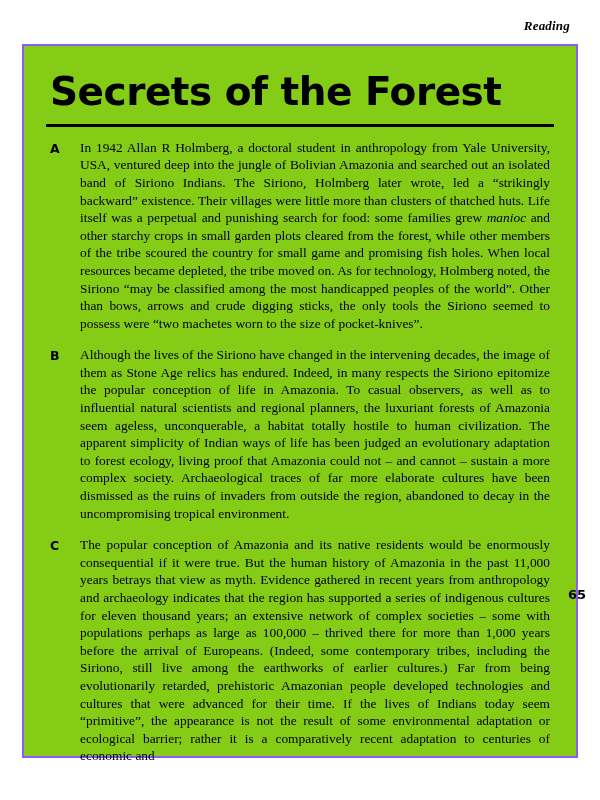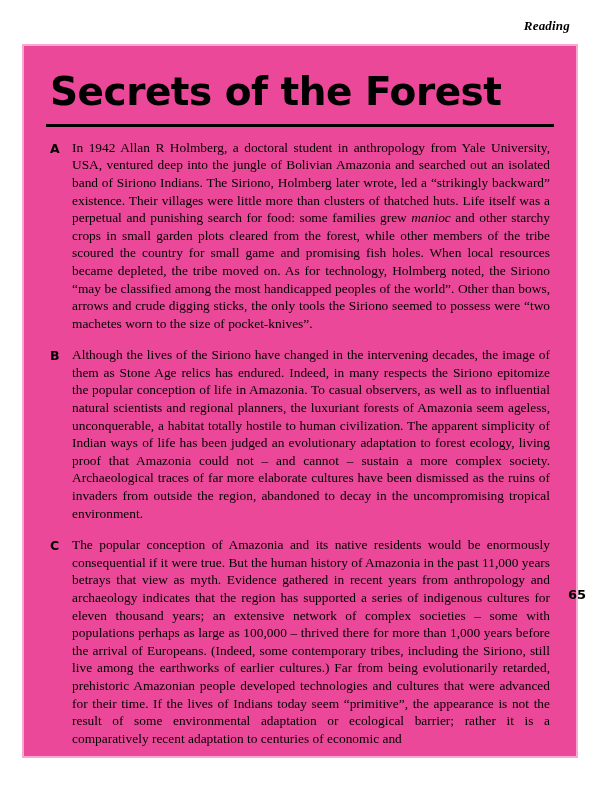--- a/index.html
+++ b/index.html
@@ -30,23 +30,23 @@
     font-weight: bold;
     font-size: 13px;
     letter-spacing: 0.2px;
   }
   .content-frame {
     position: absolute;
     left: 22px;
     top: 44px;
     width: 556px;
     height: 714px;
-    border: 2px solid #f9a8d4;
+    border: 2px solid #8b5cf6;
     box-sizing: border-box;
-    background: #ec4899;
+    background: #84cc16;
   }
   .title {
     margin: 26px 0 0 0;
     padding: 0 26px 0 26px;
     font-family: "DejaVu Sans", sans-serif;
     font-weight: bold;
     font-size: 39px;
     line-height: 1.02;
     letter-spacing: -0.5px;
     color: #000000;
@@ -73,20 +73,21 @@
     padding-top: 1px;
   }
   .para-text {
     flex: 1 1 auto;
     font-family: "Liberation Serif", serif;
     font-size: 13.4px;
     line-height: 17.6px;
     text-align: justify;
     text-justify: inter-word;
     hyphens: none;
+    margin-left: 8px;
   }
   .para-text em {
     font-style: italic;
   }
   .page-number {
     position: absolute;
     right: 14px;
     bottom: 14px;
     font-family: "DejaVu Sans", sans-serif;
     font-weight: bold;

